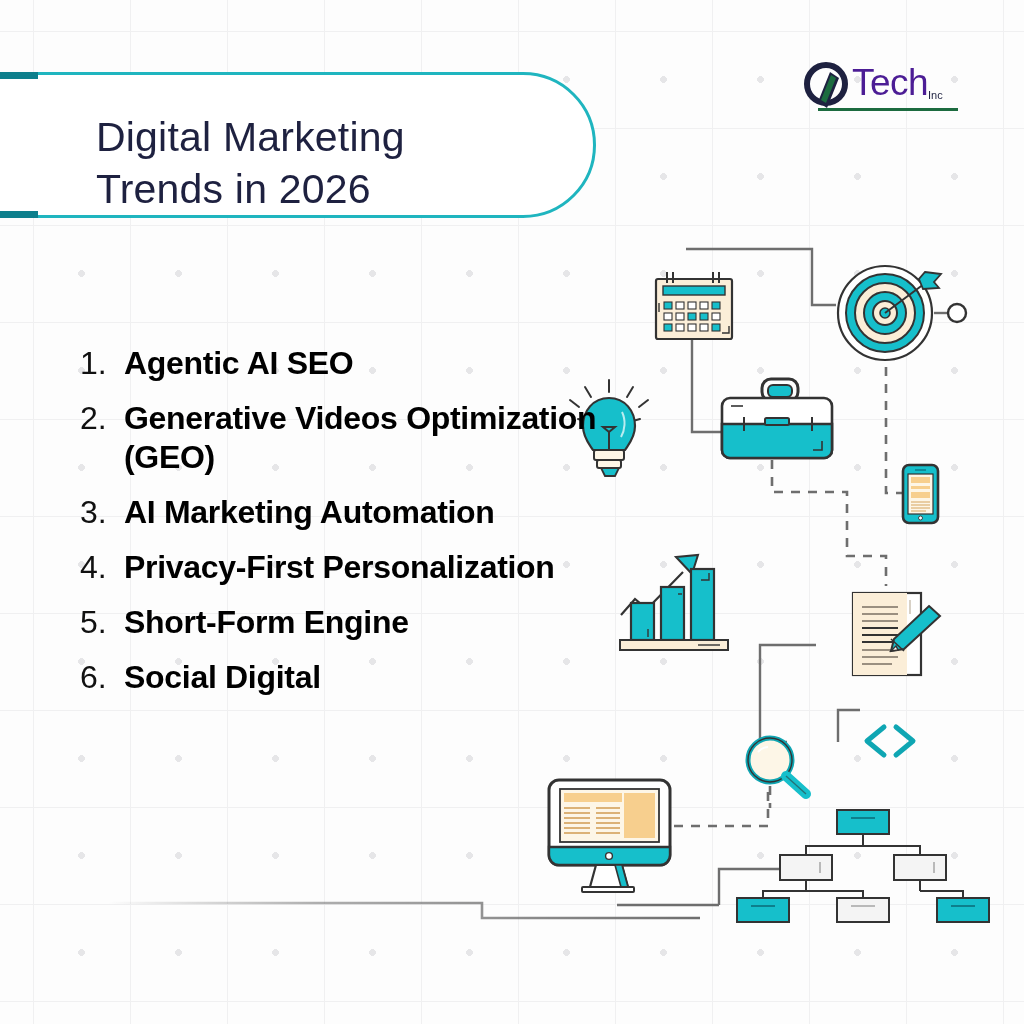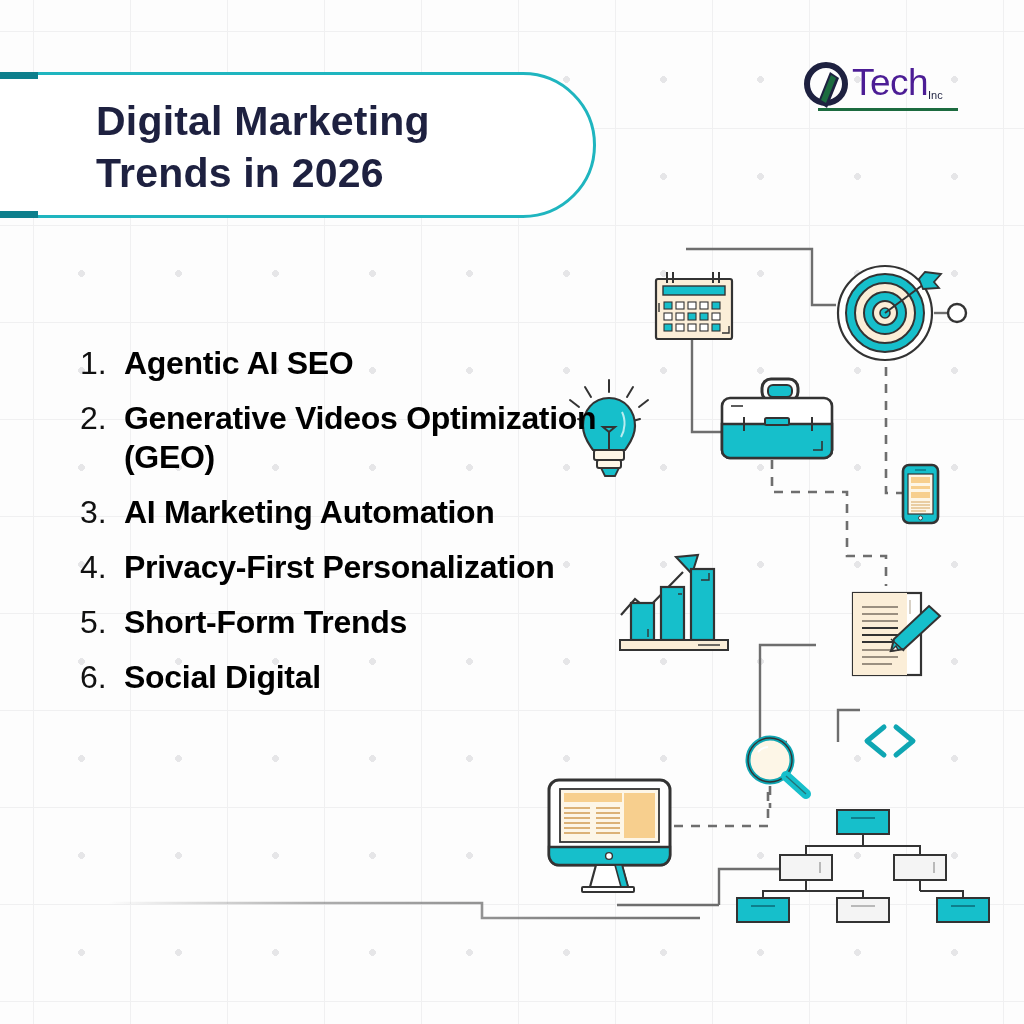--- a/index.html
+++ b/index.html
@@ -37,23 +37,23 @@
     background:#ffffff;
     box-sizing:border-box;
   }
   .banner-cap-top,.banner-cap-bot{
     position:absolute;left:0;width:38px;height:7px;background:#0d7f8c;
   }
   .banner-cap-top{top:72px;}
   .banner-cap-bot{top:211px;}
 
   .banner-title{
-    position:absolute;left:96px;top:96px;width:470px;
+    position:absolute;left:96px;top:112px;width:470px;
     font-size:41px;line-height:1.26;
-    color:#1e2140;font-weight:700;letter-spacing:.2px;
+    color:#1e2140;font-weight:400;letter-spacing:.2px;
     white-space:pre-line;
   }
 
   
   .logo{position:absolute;left:800px;top:62px;width:170px;height:52px;}
   .logo .lbar{position:absolute;left:18px;top:46px;width:140px;height:2.5px;background:#1c6b3f;}
   .logo-tech{position:absolute;left:52px;top:0px;font-size:37px;color:#4c1d95;
     font-weight:400;letter-spacing:-.5px;}
   .logo-inc{position:absolute;left:128px;top:27px;font-size:11px;color:#1e2140;font-weight:400;}
 
@@ -322,21 +322,21 @@
     <div class="li">
       <span class="li-num">3.</span>
       <span class="li-txt">AI Marketing Automation</span>
     </div>
     <div class="li">
       <span class="li-num">4.</span>
       <span class="li-txt">Privacy-First Personalization</span>
     </div>
     <div class="li">
       <span class="li-num">5.</span>
-      <span class="li-txt">Short-Form Trends</span>
+      <span class="li-txt">Short-Form Engine</span>
     </div>
     <div class="li">
       <span class="li-num">6.</span>
       <span class="li-txt">Social Digital</span>
     </div>
   </div>
 
 </div>
 
 </body></html>

